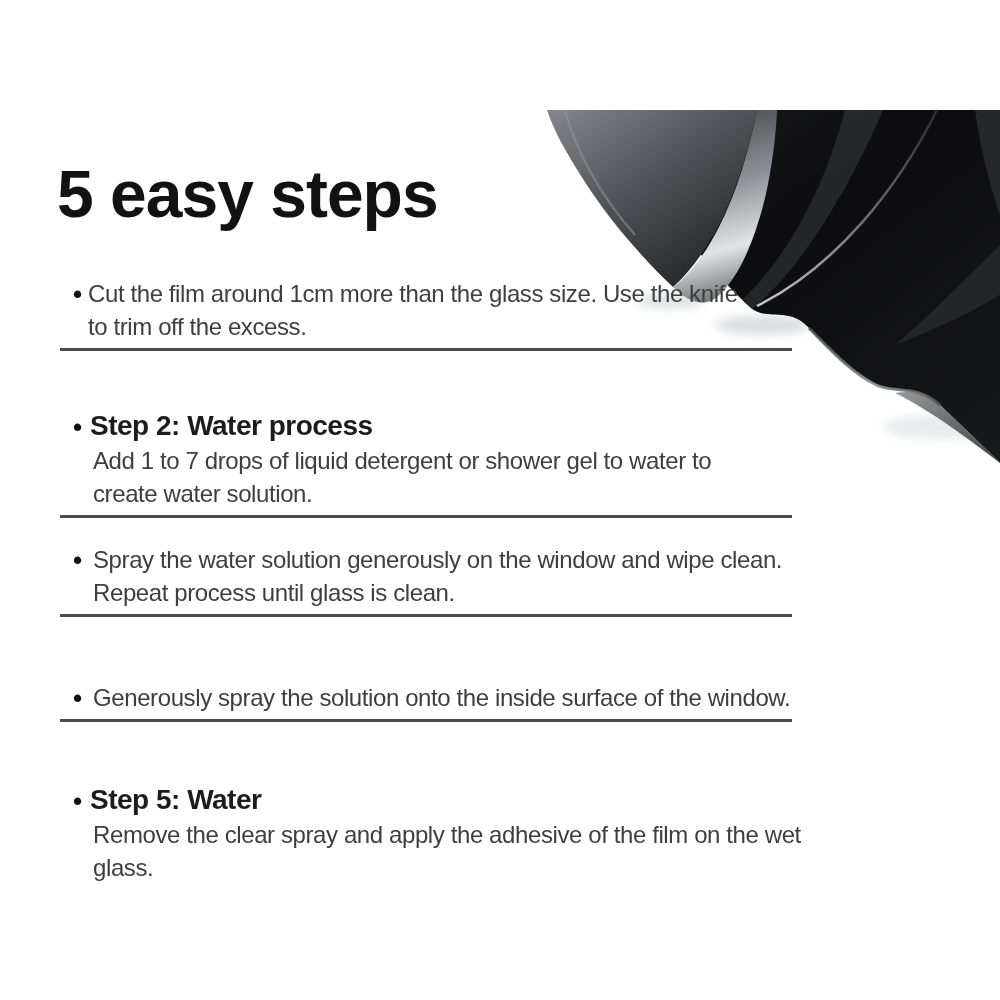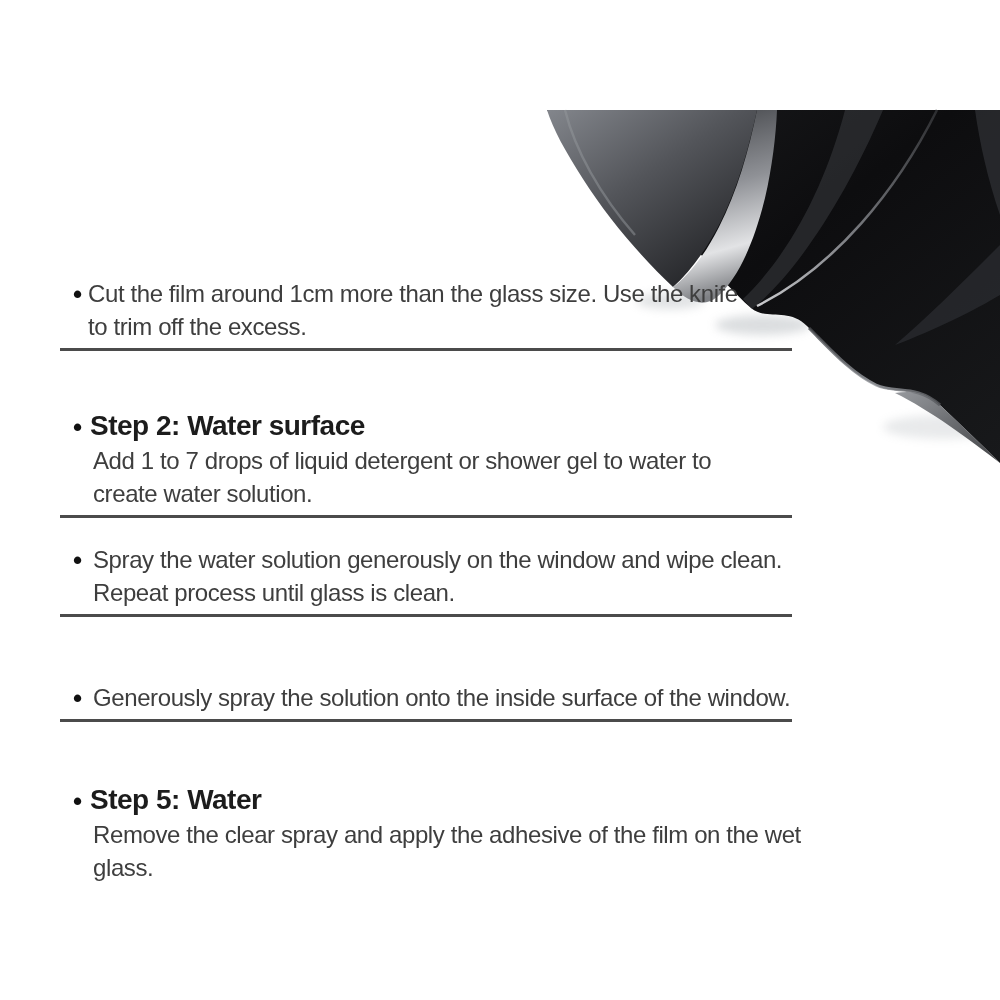--- a/index.html
+++ b/index.html
@@ -131,34 +131,35 @@
     <path d="M 392,15 C 352,95 290,172 212,211" stroke="url(#gStreak)" stroke-width="2.5" fill="none" opacity="0.9"></path>
 
     <path d="M 2,15 L 212,15 C 204,52 193,92 176,126 C 163,152 146,176 128,192
              C 96,162 62,122 38,84 C 20,56 8,34 2,15 Z" fill="url(#gFace)"></path>
     <path d="M 20,15 C 30,55 55,100 90,140" stroke="#94979c" stroke-width="2.5" fill="none" opacity="0.5"></path>
 
     <path d="M 212,15 C 204,55 192,97 174,132 C 160,160 143,181 128,192
              C 143,207 159,213 172,202 C 193,184 209,148 220,103 C 227,73 231,40 232,15 Z" fill="url(#gFold1)"></path>
   </svg>
 
+  <div class="title">5 easy steps</div>
 
   <div class="step s1">
     <div class="step-heading">
       <span class="bullet">•</span>
     </div>
     <div class="step-body flush">Cut the film around 1cm more than the glass size. Use the knife
 to trim off the excess.</div>
     <div class="divider"></div>
   </div>
 
   <div class="step s2">
     <div class="step-heading">
       <span class="bullet">•</span>
-      <span>Step 2: Water surface</span>
+      <span>Step 2: Water process</span>
     </div>
     <div class="step-body">Add 1 to 7 drops of liquid detergent or shower gel to water to
 create water solution.</div>
     <div class="divider"></div>
   </div>
 
   <div class="step s3">
     <div class="step-heading">
       <span class="bullet">•</span>
     </div>

